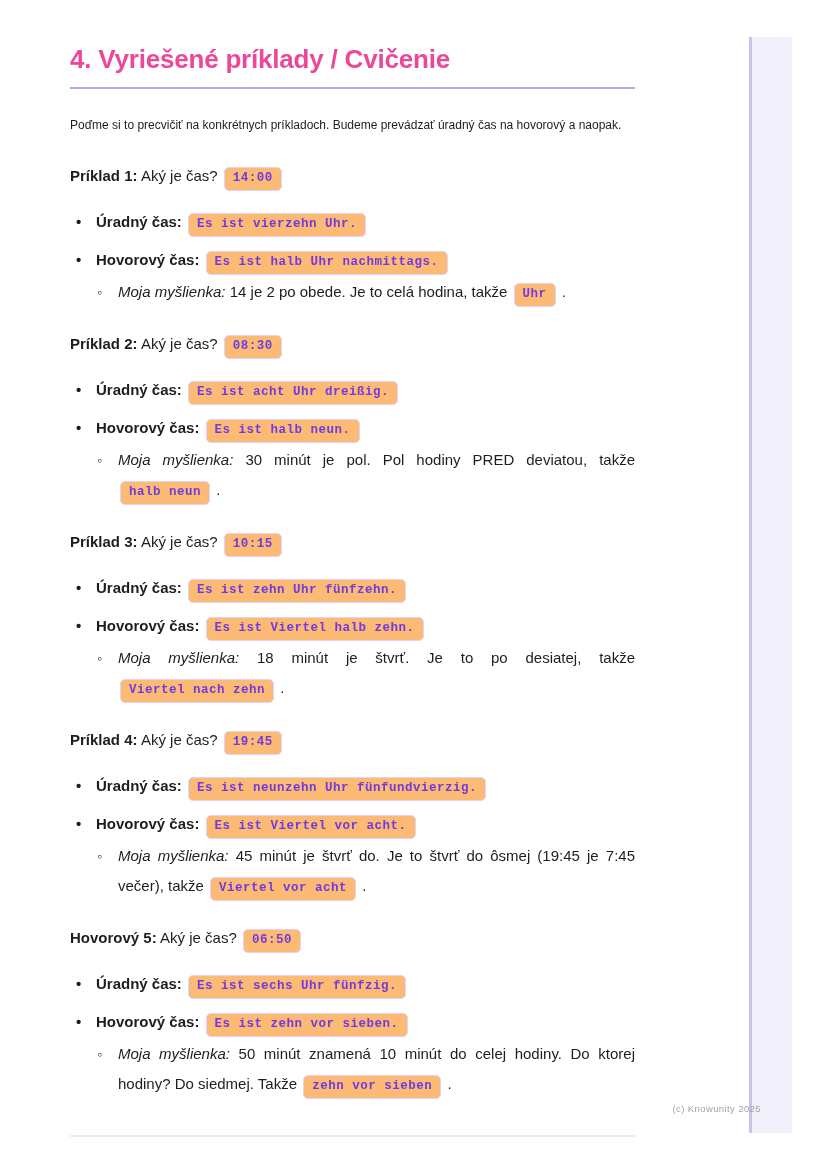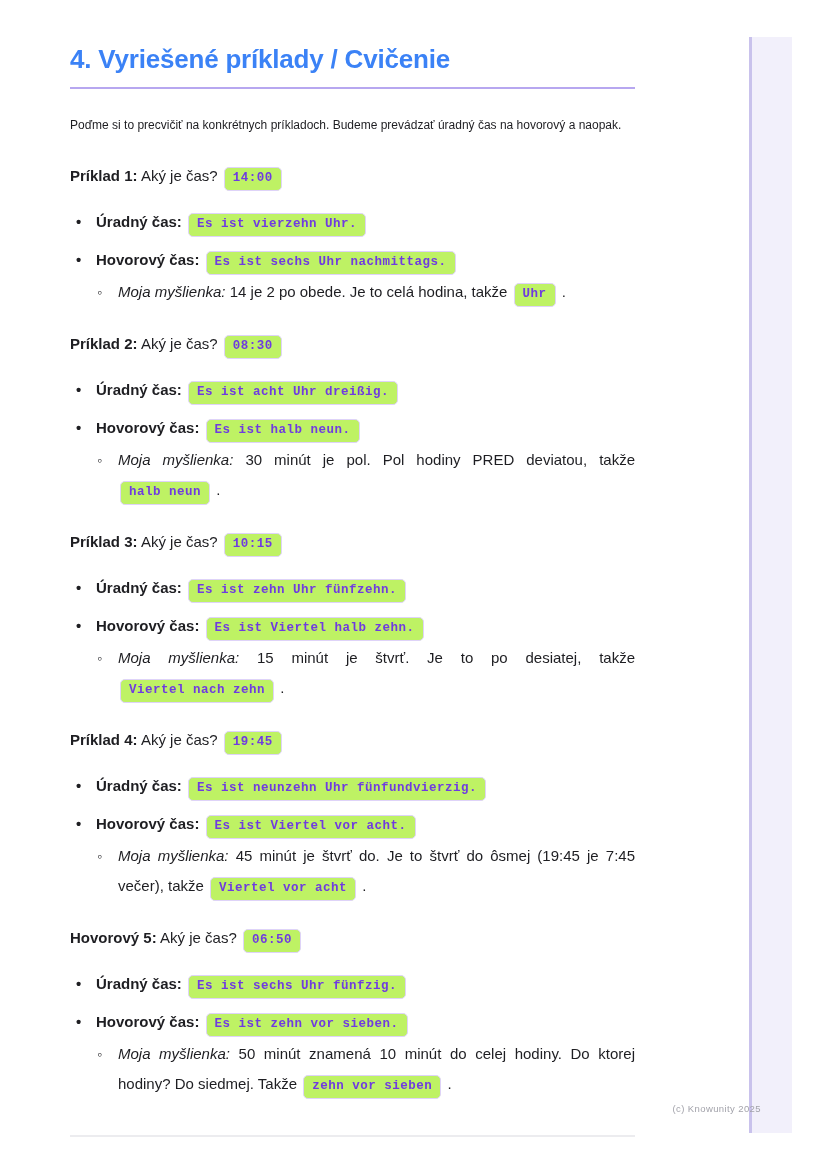--- a/index.html
+++ b/index.html
@@ -23,21 +23,21 @@
 
   .content {
     position: absolute;
     left: 70px; top: 44px;
     width: 565px;
   }
 
   h2.section-title {
     font-size: 26px;
     font-weight: bold;
-    color: #3b82f6;
+    color: #ec4899;
     letter-spacing: -0.2px;
     line-height: 1.2;
   }
   .title-rule {
     height: 0;
     border-bottom: 2px solid #b7a7f0;
     margin-top: 12px;
   }
 
   p.intro {
@@ -55,21 +55,21 @@
   }
   .example-q strong { font-weight: bold; text-align: center; }
 
   code.badge {
     display: inline-block;
     font-family: "Liberation Mono", monospace;
     font-weight: bold;
     font-size: 12.5px;
     letter-spacing: 0.5px;
     color: #6f3be0;
-    background: #bef264;
+    background: #fdba74;
     border: 1px solid #ded3f8;
     border-radius: 5px;
     padding: 2px 8px 3px 8px;
     line-height: 17px;
     margin: 0 2px;
     vertical-align: baseline;
     white-space: normal;
   }
 
   ul.example-list {
@@ -142,21 +142,21 @@
 
     <h2 class="section-title">4. Vyriešené príklady / Cvičenie</h2>
     <div class="title-rule"></div>
 
     <p class="intro">Poďme si to precvičiť na konkrétnych príkladoch. Budeme prevádzať úradný čas na hovorový a naopak.</p>
 
     <div class="example">
       <p class="example-q"><strong>Príklad 1:</strong> <span>Aký je čas?</span> <code class="badge">14:00</code></p>
       <ul class="example-list">
         <li><strong>Úradný čas:</strong> <code class="badge">Es ist vierzehn Uhr.</code></li>
-        <li><strong>Hovorový čas:</strong> <code class="badge">Es ist sechs Uhr nachmittags.</code>
+        <li><strong>Hovorový čas:</strong> <code class="badge">Es ist halb Uhr nachmittags.</code>
           <ul class="thought-list">
             <li><em>Moja myšlienka:</em> <span>14 je 2 po obede. Je to celá hodina, takže</span> <code class="badge">Uhr</code> <span>.</span></li>
           </ul>
         </li>
       </ul>
     </div>
 
     <div class="example">
       <p class="example-q"><strong>Príklad 2:</strong> <span>Aký je čas?</span> <code class="badge">08:30</code></p>
       <ul class="example-list">
@@ -168,21 +168,21 @@
         </li>
       </ul>
     </div>
 
     <div class="example">
       <p class="example-q"><strong>Príklad 3:</strong> <span>Aký je čas?</span> <code class="badge">10:15</code></p>
       <ul class="example-list">
         <li><strong>Úradný čas:</strong> <code class="badge">Es ist zehn Uhr fünfzehn.</code></li>
         <li><strong>Hovorový čas:</strong> <code class="badge">Es ist Viertel halb zehn.</code>
           <ul class="thought-list">
-            <li><em>Moja myšlienka:</em> <span>15 minút je štvrť. Je to po desiatej, takže</span> <code class="badge">Viertel nach zehn</code> <span>.</span></li>
+            <li><em>Moja myšlienka:</em> <span>18 minút je štvrť. Je to po desiatej, takže</span> <code class="badge">Viertel nach zehn</code> <span>.</span></li>
           </ul>
         </li>
       </ul>
     </div>
 
     <div class="example">
       <p class="example-q"><strong>Príklad 4:</strong> <span>Aký je čas?</span> <code class="badge">19:45</code></p>
       <ul class="example-list">
         <li><strong>Úradný čas:</strong> <code class="badge">Es ist neunzehn Uhr fünfundvierzig.</code></li>
         <li><strong>Hovorový čas:</strong> <code class="badge">Es ist Viertel vor acht.</code>

